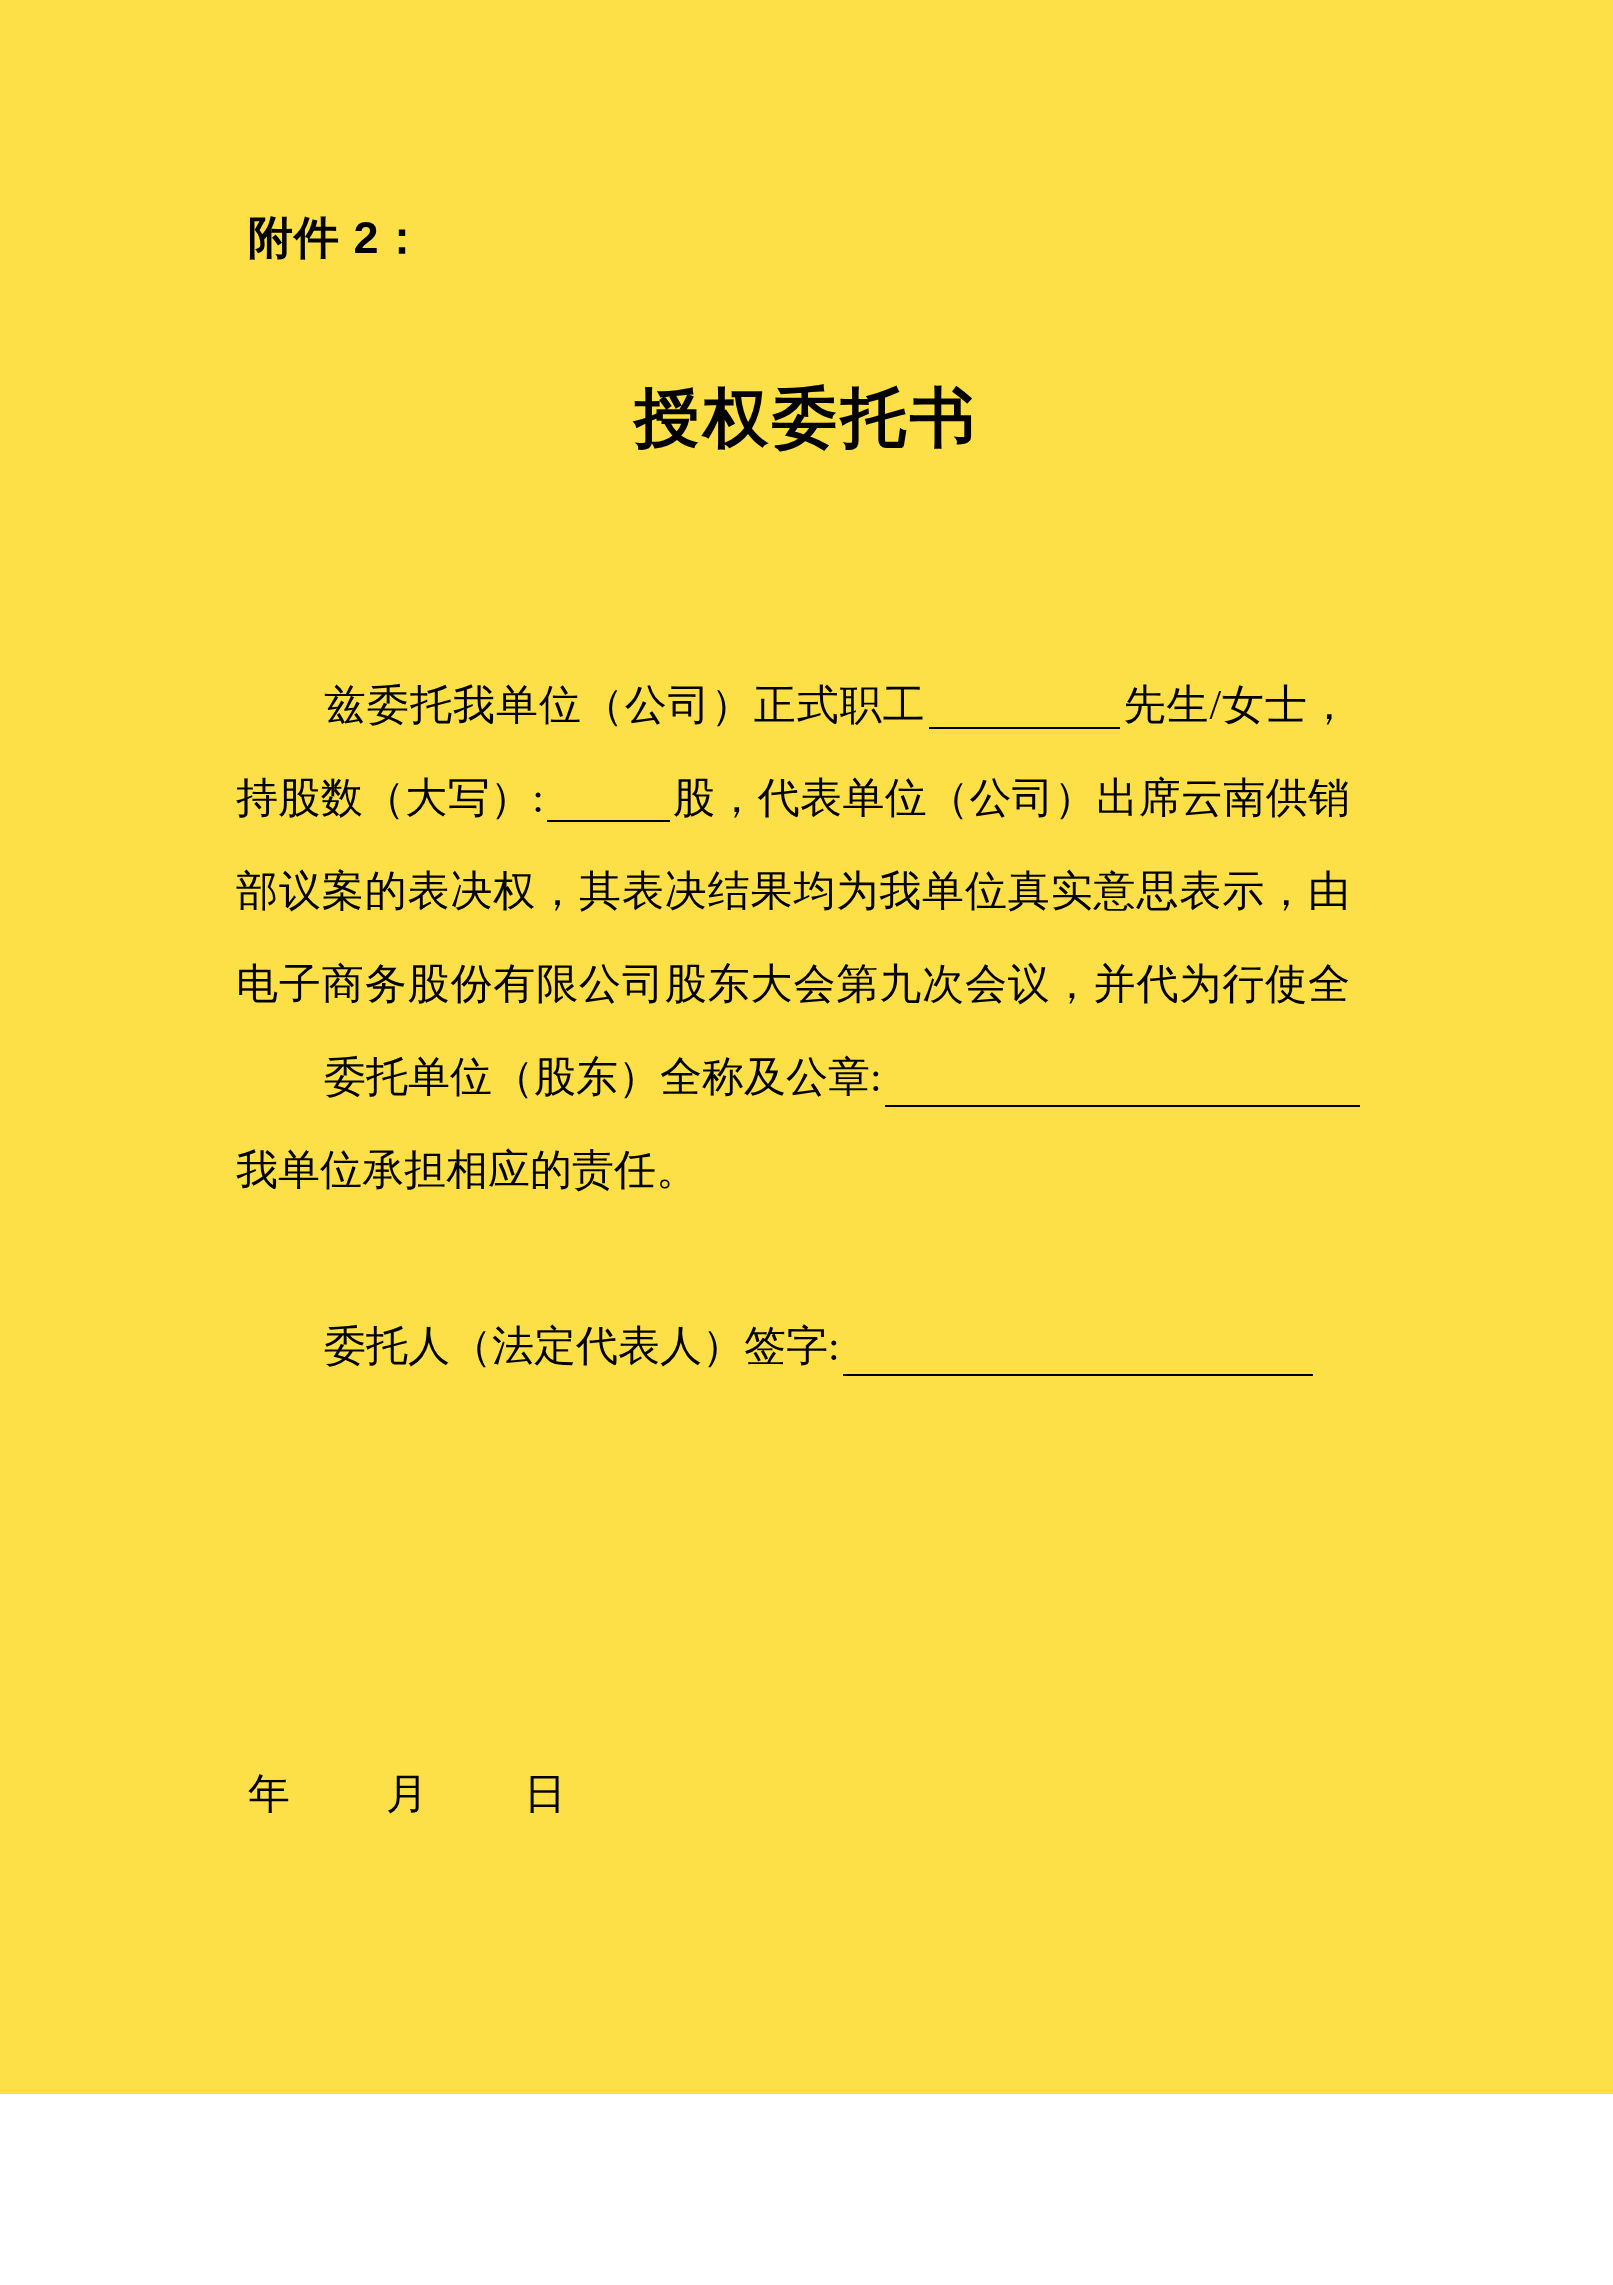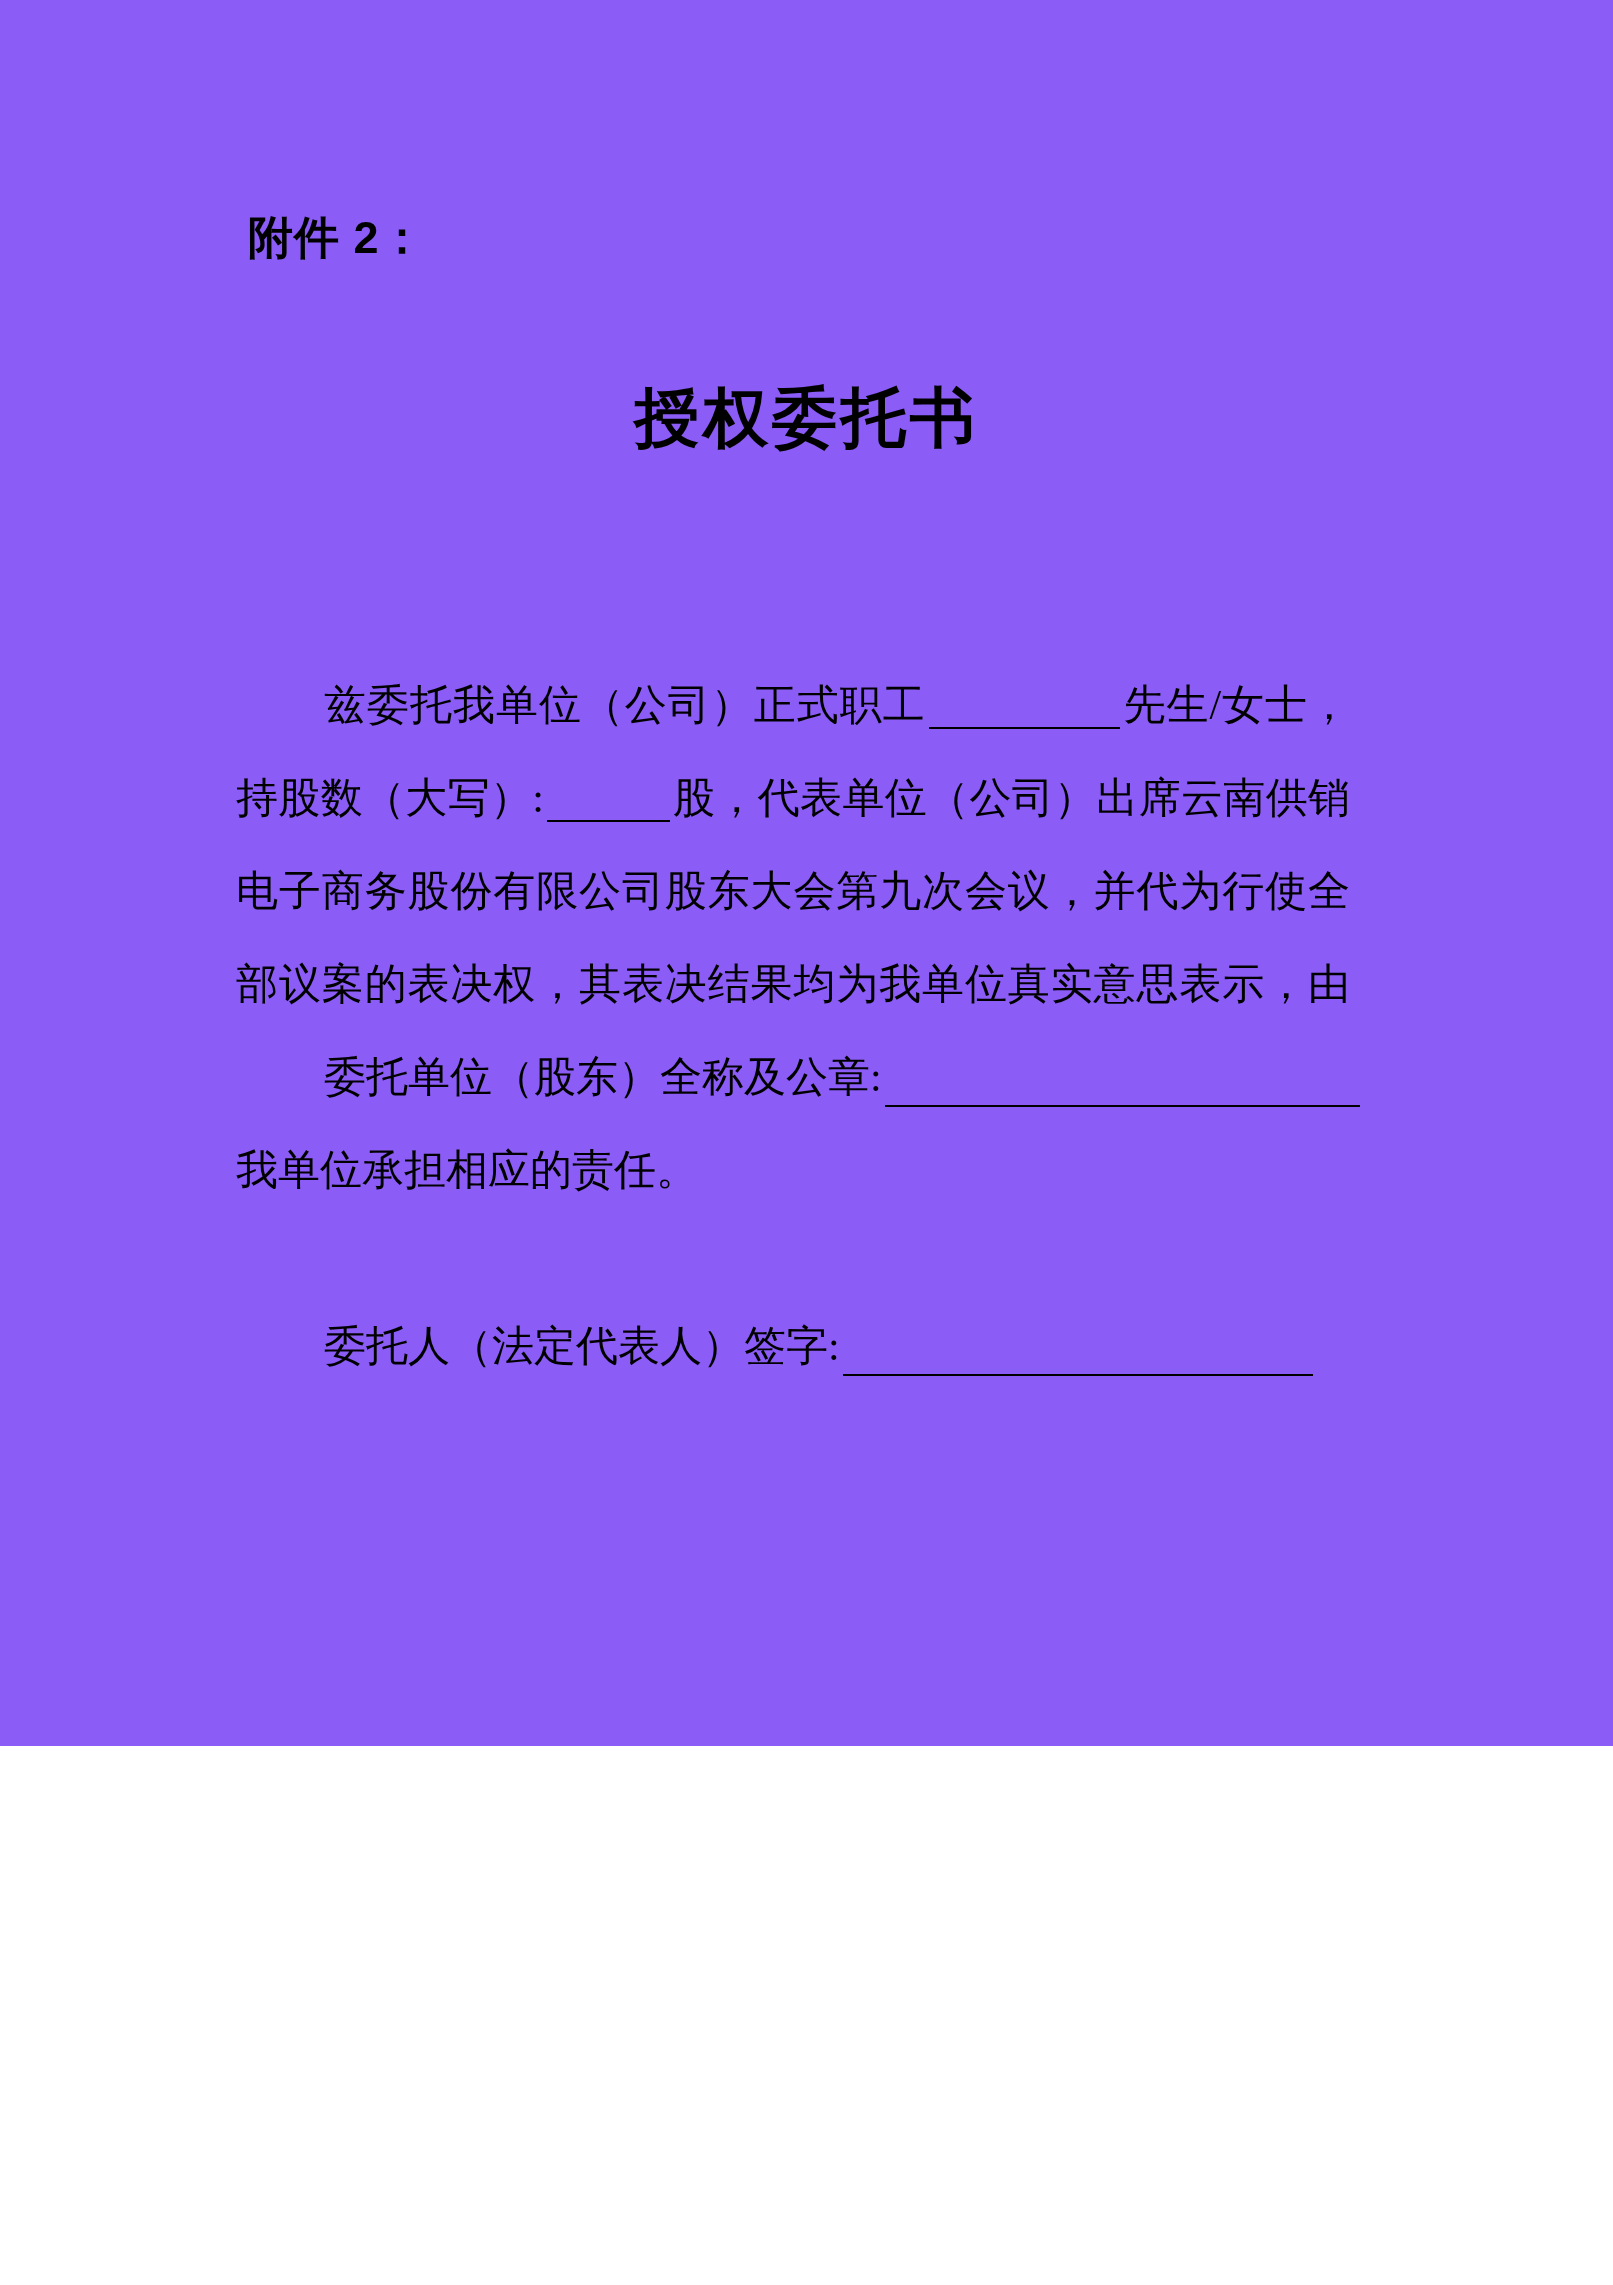--- a/index.html
+++ b/index.html
@@ -3,22 +3,22 @@
 <meta charset="utf-8">
 <style>
   html, body {
     margin: 0;
     padding: 0;
     background: #ffffff;
   }
   .page {
     position: relative;
     width: 1613px;
-    height: 1746px;
-    background: #8b5cf6;
+    height: 2094px;
+    background: #fde047;
     color: #000000;
     font-family: "Liberation Serif", serif;
     overflow: hidden;
   }
   .attachment-label {
     position: absolute;
     left: 248px;
     top: 208px;
     font-family: "Liberation Sans", sans-serif;
     font-weight: 700;
@@ -113,23 +113,23 @@
 
   <div class="doc-title">授权委托书</div>
 
   <div class="body-block">
 
     <div class="bline ind jst"><span>兹委托我单位（公司）正式职工</span><span class="u w195"></span><span>先生/女士，</span></div>
 
 
     <div class="bline jst"><span>持股数（大写）:</span><span class="u w125"></span><span>股，代表单位（公司）出席云南供销</span></div>
 
+    <div class="bline jst">部议案的表决权，其表决结果均为我单位真实意思表示，由</div>
+
     <div class="bline jst">电子商务股份有限公司股东大会第九次会议，并代为行使全</div>
-
-    <div class="bline jst">部议案的表决权，其表决结果均为我单位真实意思表示，由</div>
 
     <div class="bline ind"><span>委托单位（股东）全称及公章:</span><span class="u u-low w485"></span></div>
 
     <div class="bline">我单位承担相应的责任。</div>
 
     <div class="bline ind sig-line"><span>委托人（法定代表人）签字:</span><span class="u u-low w480"></span></div>
 
   </div>
 
   <div class="date-line"><span class="dsp">年</span><span class="dsp">月</span><span class="dsp">日</span><span class="date-pad"></span></div>

